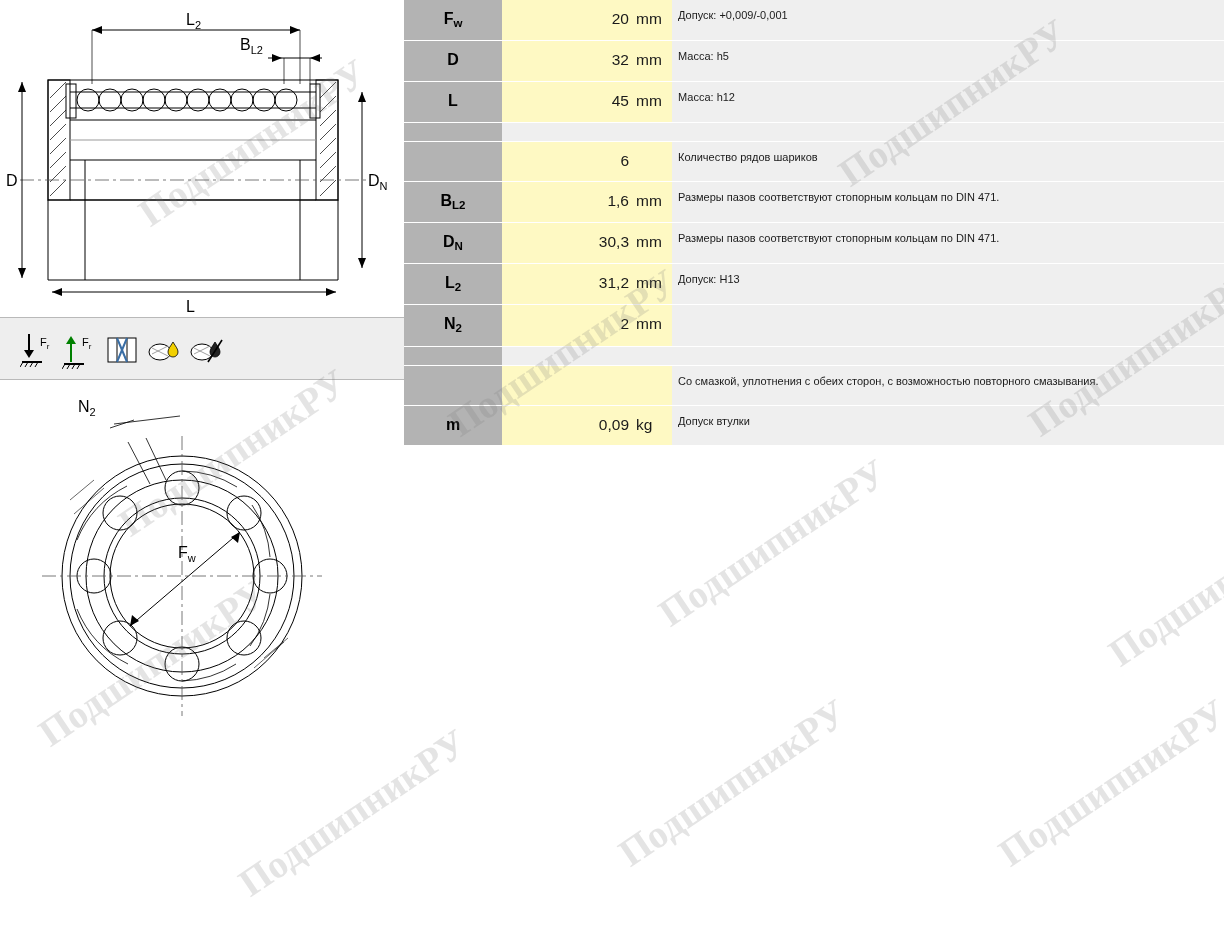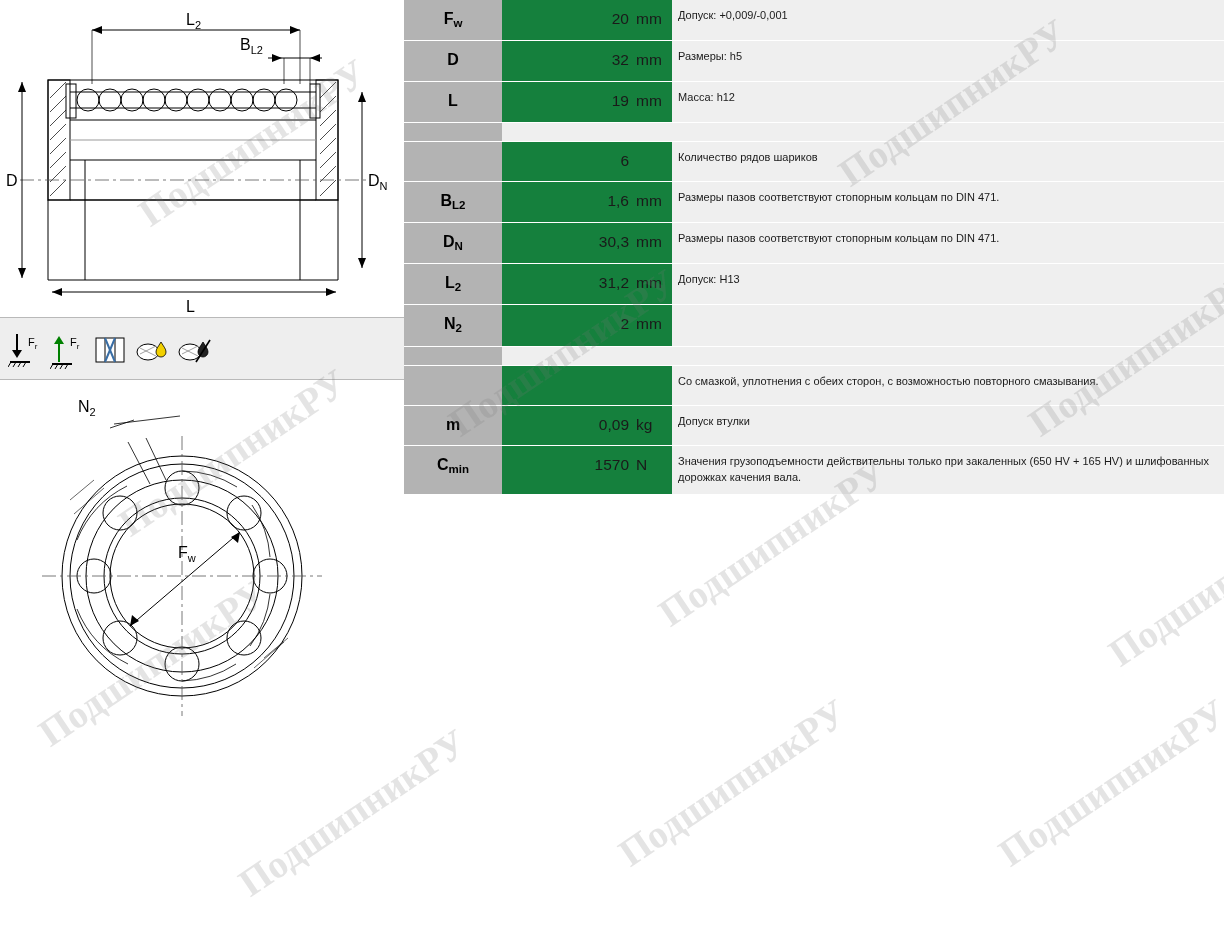--- a/index.html
+++ b/index.html
@@ -39,21 +39,21 @@
     box-sizing: border-box;
   }
   .icon-strip {
     width: 404px;
     height: 62px;
     background: #eeeeee;
     border-bottom: 1px solid #b9b9b9;
     box-sizing: border-box;
     display: flex;
     align-items: center;
-    padding-left: 8px;
+    padding-left: 20px;
     gap: 4px;
   }
   .icon-cell {
     width: 38px;
     height: 42px;
     position: relative;
   }
   .drawing-box2 {
     position: relative;
     width: 360px;
@@ -83,21 +83,21 @@
     background: #b3b3b3;
     text-align: center;
     font-weight: bold;
     font-size: 16px;
     color: #000;
     padding-left: 0;
     padding-right: 0;
   }
   td.val {
     width: 158px;
-    background: #15803d;
+    background: #fef9c3;
     text-align: right;
     white-space: nowrap;
     padding-right: 10px;
     font-size: 15.5px;
   }
   td.val .unit {
     display: inline-block;
     width: 30px;
     text-align: left;
     padding-left: 7px;
@@ -359,25 +359,25 @@
     <table class="spec">
       <tbody id="spec-body">
           <tr>
             <td class="sym"><span>F</span><span class="sub">w</span></td>
             <td class="val"><span>20</span><span class="unit">mm</span></td>
             <td class="note">Допуск: +0,009/-0,001</td>
           </tr>
           <tr>
             <td class="sym"><span>D</span></td>
             <td class="val"><span>32</span><span class="unit">mm</span></td>
-            <td class="note">Размеры: h5</td>
+            <td class="note">Масса: h5</td>
           </tr>
           <tr>
             <td class="sym"><span>L</span></td>
-            <td class="val"><span>19</span><span class="unit">mm</span></td>
+            <td class="val"><span>45</span><span class="unit">mm</span></td>
             <td class="note">Масса: h12</td>
           </tr>
           <tr class="spacer">
             <td class="sym"></td>
             <td class="val"></td>
             <td class="note"></td>
           </tr>
           <tr>
             <td class="sym"><span></span></td>
             <td class="val"><span>6</span><span class="unit"></span></td>
@@ -410,25 +410,20 @@
           </tr>
           <tr>
             <td class="sym"><span></span></td>
             <td class="val"><span></span><span class="unit"></span></td>
             <td class="note">Со смазкой, уплотнения с обеих сторон, с возможностью повторного смазывания.</td>
           </tr>
           <tr>
             <td class="sym"><span>m</span></td>
             <td class="val"><span>0,09</span><span class="unit">kg</span></td>
             <td class="note">Допуск втулки</td>
-          </tr>
-          <tr>
-            <td class="sym"><span>C</span><span class="sub">min</span></td>
-            <td class="val"><span>1570</span><span class="unit">N</span></td>
-            <td class="note">Значения грузоподъемности действительны только при закаленных (650 HV + 165 HV) и шлифованных дорожках качения вала.</td>
           </tr>
         </tbody>
     </table>
   </div>
 
 </div>
 
 <div class="wm-layer" id="wm-layer">
     <div class="wm" style="left: 120px; top: 120px;">ПодшипникРУ</div>
     <div class="wm" style="left: 100px; top: 430px;">ПодшипникРУ</div>

